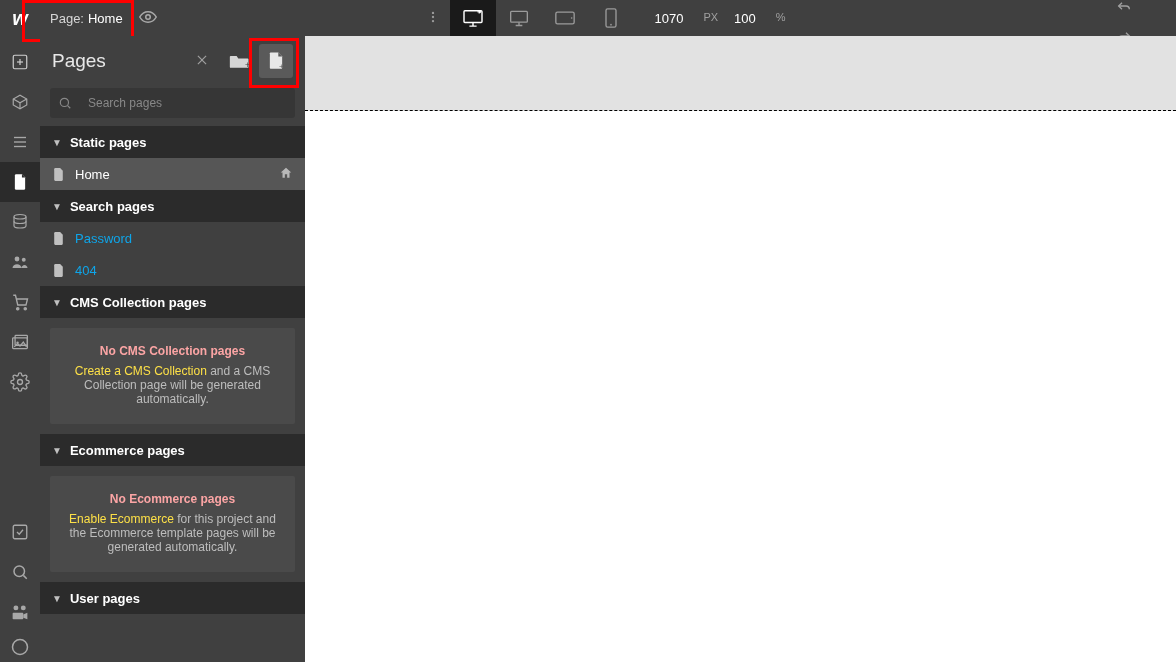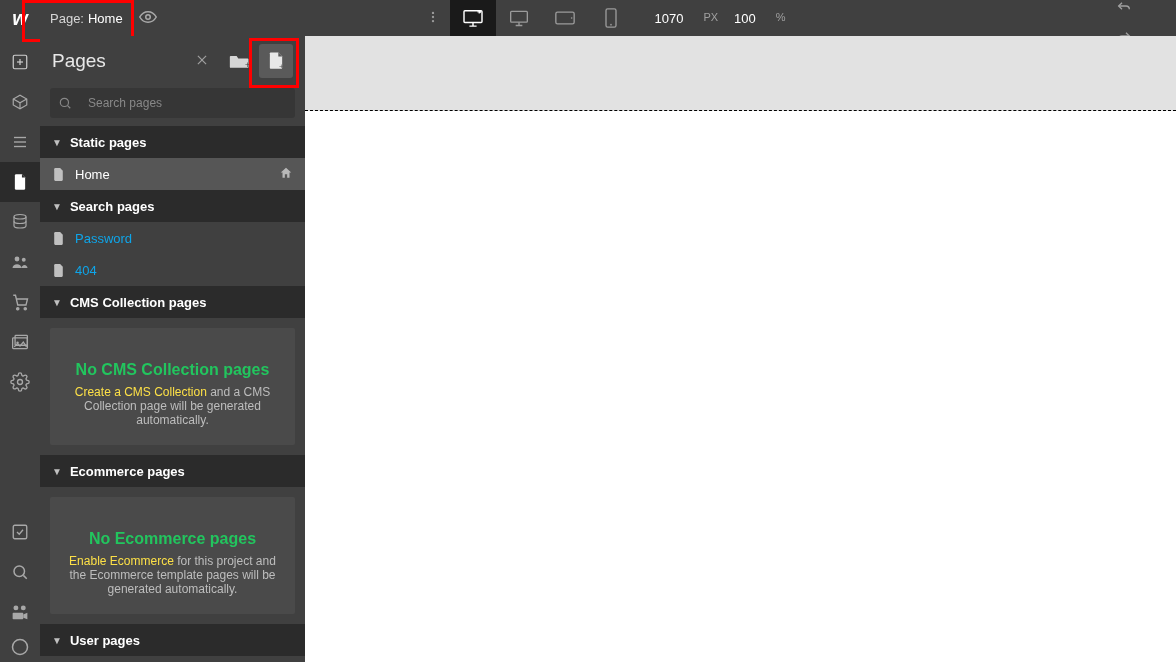--- a/index.html
+++ b/index.html
@@ -58,21 +58,21 @@
   .panel .section-head { background:#2b2b2b; height:32px; display:flex; align-items:center; padding:0 12px; gap:8px; font-size:13px; font-weight:bold; color:#fff; cursor:pointer;}
   .panel .section-head .caret { font-size:10px; color:#c0c0c0; }
 
   .panel .row { height:32px; display:flex; align-items:center; padding:0 12px; gap:10px; cursor:pointer; color:#0ea5e9; font-size:13px;}
   .panel .row.active { background:#565656; color:#fff; }
   .panel .row .picon { color:#c0c0c0; display:flex;}
   .panel .row .home-ind { margin-left:auto; color:#b8b8b8; }
   .panel .row .label { flex:0 1 auto; }
 
   .panel .empty-card { background:#4a4a4a; margin:10px; padding:16px 12px 18px; border-radius:2px; text-align:center; font-size:12px; color:#bdbdbd; }
-  .panel .empty-card .etitle { color:#22c55e; font-size:16px; font-weight:bold; margin-bottom:6px;margin-top:17px; }
+  .panel .empty-card .etitle { color:#fca5a5; font-size:12px; font-weight:bold; margin-bottom:6px; }
   .panel .empty-card .elink { color:#fde047; cursor:pointer; }
 
   
   .canvas-wrap { flex:1; background:#fff; position:relative; }
   .canvas-top-strip { height:75px; background:#e2e2e2; border-bottom:1px dashed #000; }
 </style>
 </head>
 <body>
 
 <div class="app">

